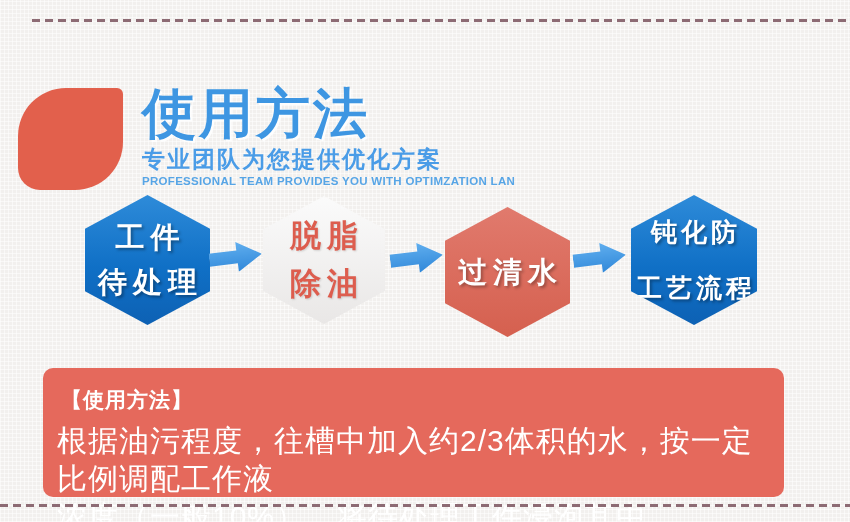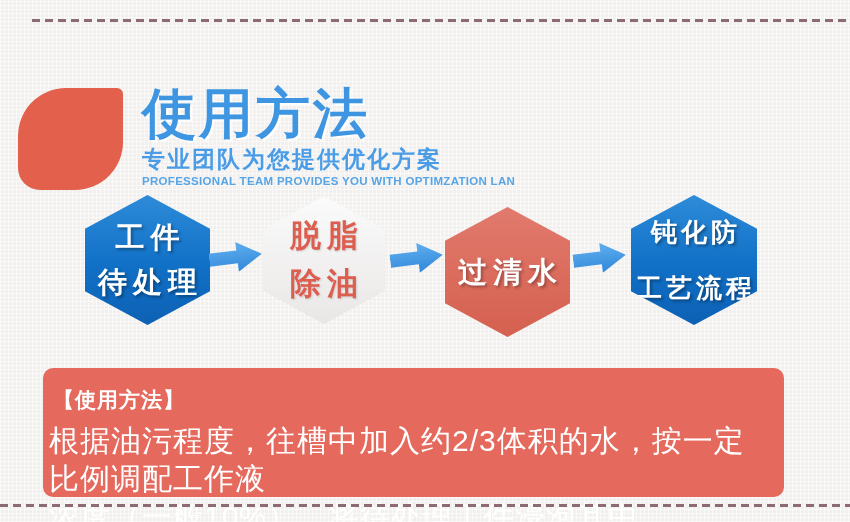--- a/index.html
+++ b/index.html
@@ -62,21 +62,21 @@
     filter:drop-shadow(-2px 3px 2px rgba(25,25,25,.6));
     transform:rotate(-7deg);
   }
   .arrow-1{left:209px;top:240px;}
   .arrow-2{left:390px;top:241px;}
   .arrow-3{left:573px;top:241px;}
 
   .usage-box{
     position:absolute;left:43px;top:368px;width:741px;height:129px;box-sizing:border-box;
     background:#e5695c;border-radius:10px;color:#ffffff;
-    padding:16px 20px 0 6px;
+    padding:16px 20px 0 14px;
   }
   .usage-heading{font-size:21px;font-weight:bold;letter-spacing:1px;margin:2px 0 8px 4px;}
   .usage-line{font-size:30px;line-height:38px;letter-spacing:1px;}
 </style>
 </head>
 <body>
 
 <div class="dash-line dash-top"></div>
 
 <div class="leaf"></div>

